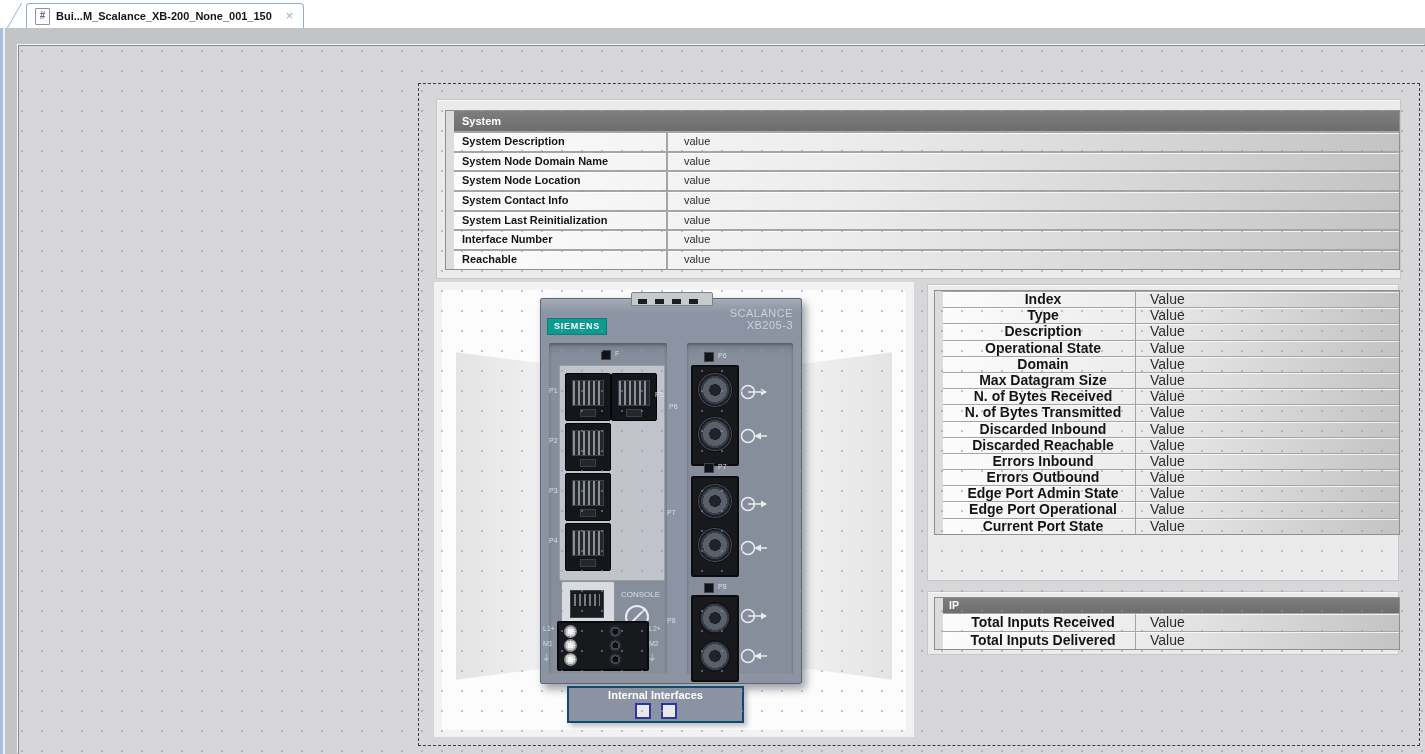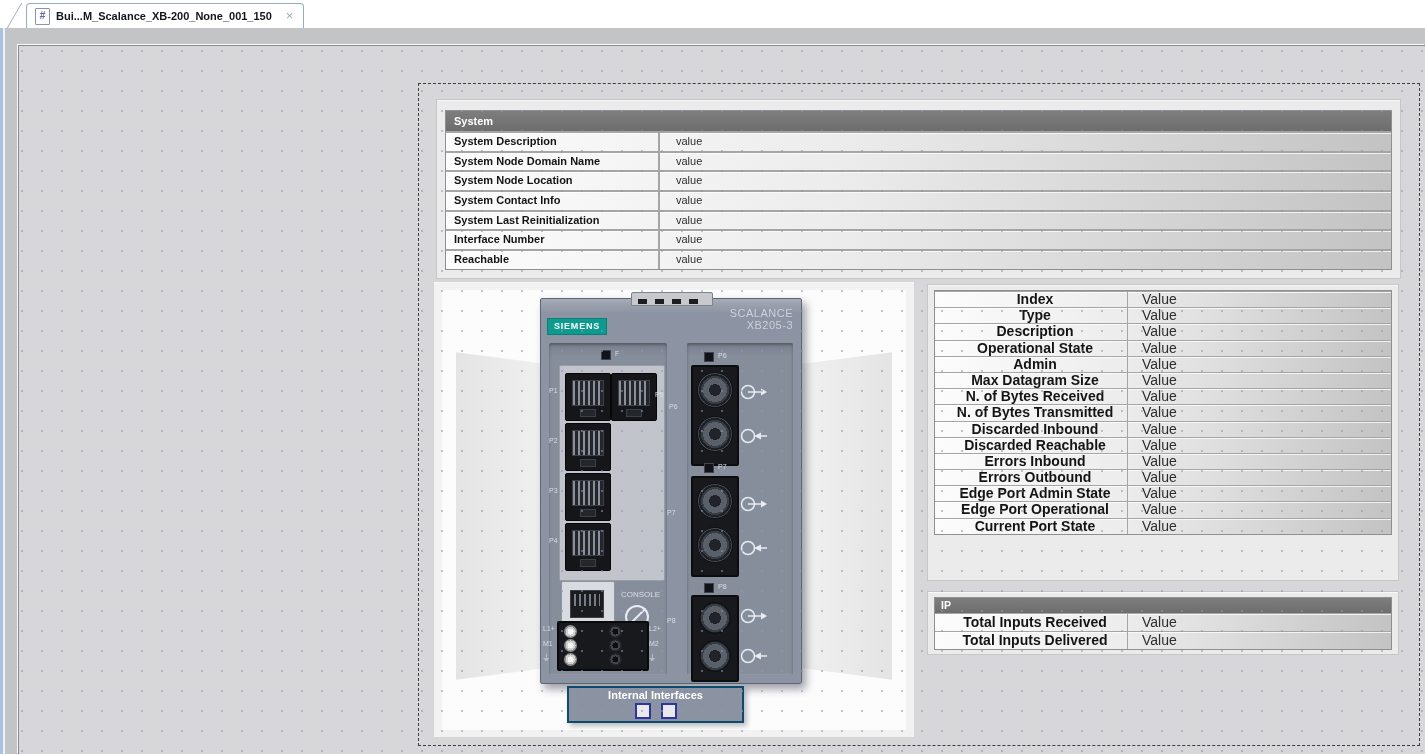--- a/index.html
+++ b/index.html
@@ -24,21 +24,21 @@
     border-top:1px solid #87898d;border-left:1px solid #87898d;box-shadow:-1px -1px 0 #fbfbfc;}
   .grid-overlay{position:absolute;inset:0;pointer-events:none;z-index:60;opacity:.55;
     background-image:radial-gradient(#8f93c4 1px,transparent 1.3px);background-size:20px 20px;background-position:13px 15px;}
   .dashed-region{position:absolute;left:399px;top:37px;width:1000px;height:661px;border:1px dashed #3d3d3d;z-index:1;}
 
   
   .panel{position:absolute;background:#ebebeb;border:1px solid #c6c6c6;box-shadow:inset 0 1px 0 #f8f8f8;z-index:2;}
   .panel.device-holder{background:#f2f2f2;border-color:#d5d5d5;}
 
   
-  .dt{position:absolute;border:1px solid #8f8f8f;background:#dcdcdc;}
+  .dt{position:absolute;border:1px solid #8f8f8f;background:#dcdcdc;padding-left:8px;}
   .dt-header{background:linear-gradient(180deg,#7e7e7e,#6d6d6d);color:#ffffff;font-weight:bold;overflow:hidden;}
   .dt-row{display:flex;background:linear-gradient(90deg,#fcfcfc,#ececec 42%,#c3c3c3 100%);
     box-shadow:inset 0 1px 0 rgba(255,255,255,.75);overflow:hidden;}
   .dt-label{font-weight:bold;color:#141414;padding-left:8px;flex:none;}
   .dt-value{color:#2d2d2d;}
   
   .t-sys .dt-header{height:20px;line-height:20px;font-size:11px;padding-left:8px;}
   .t-sys .dt-row{height:17.7px;line-height:17.7px;border-top:2px solid #a5a5a5;font-size:11px;}
   .t-sys .dt-label{width:204px;border-right:2px solid #a5a5a5;}
   .t-sys .dt-value{padding-left:16px;}
@@ -300,21 +300,21 @@
           </div>
           <div class="dt-row">
             <span class="dt-label">Description</span>
             <span class="dt-value">Value</span>
           </div>
           <div class="dt-row">
             <span class="dt-label">Operational State</span>
             <span class="dt-value">Value</span>
           </div>
           <div class="dt-row">
-            <span class="dt-label">Admin</span>
+            <span class="dt-label">Domain</span>
             <span class="dt-value">Value</span>
           </div>
           <div class="dt-row">
             <span class="dt-label">Max Datagram Size</span>
             <span class="dt-value">Value</span>
           </div>
           <div class="dt-row">
             <span class="dt-label">N. of Bytes Received</span>
             <span class="dt-value">Value</span>
           </div>

